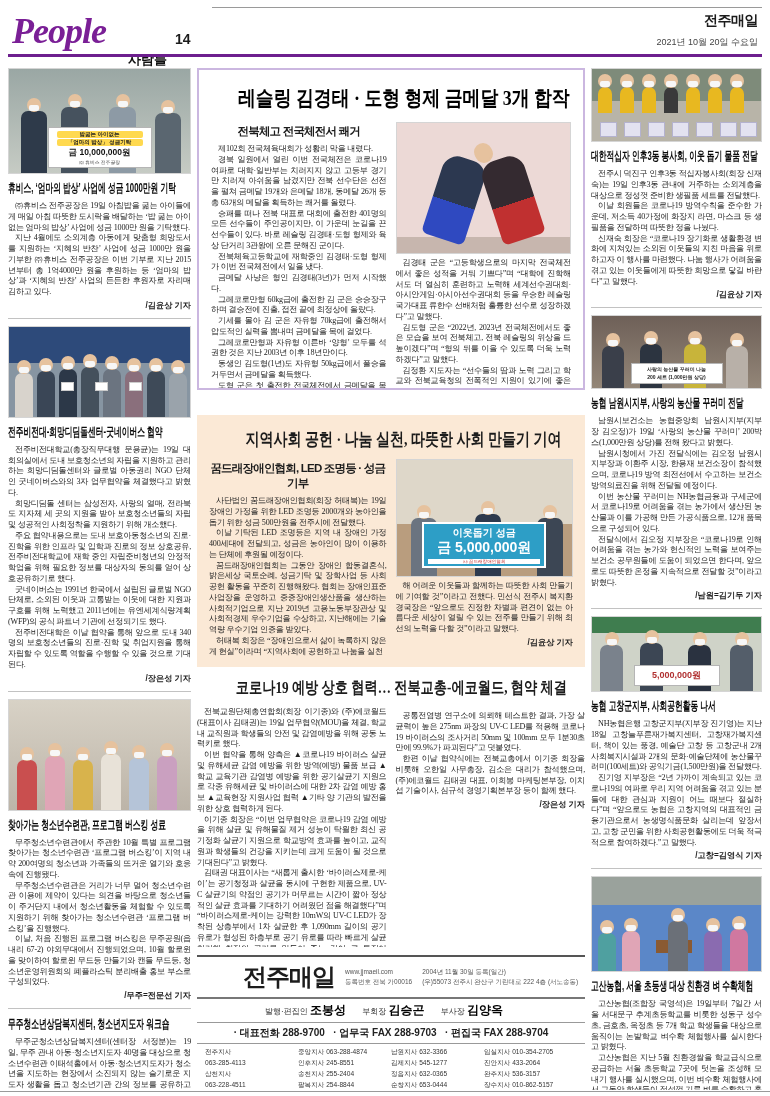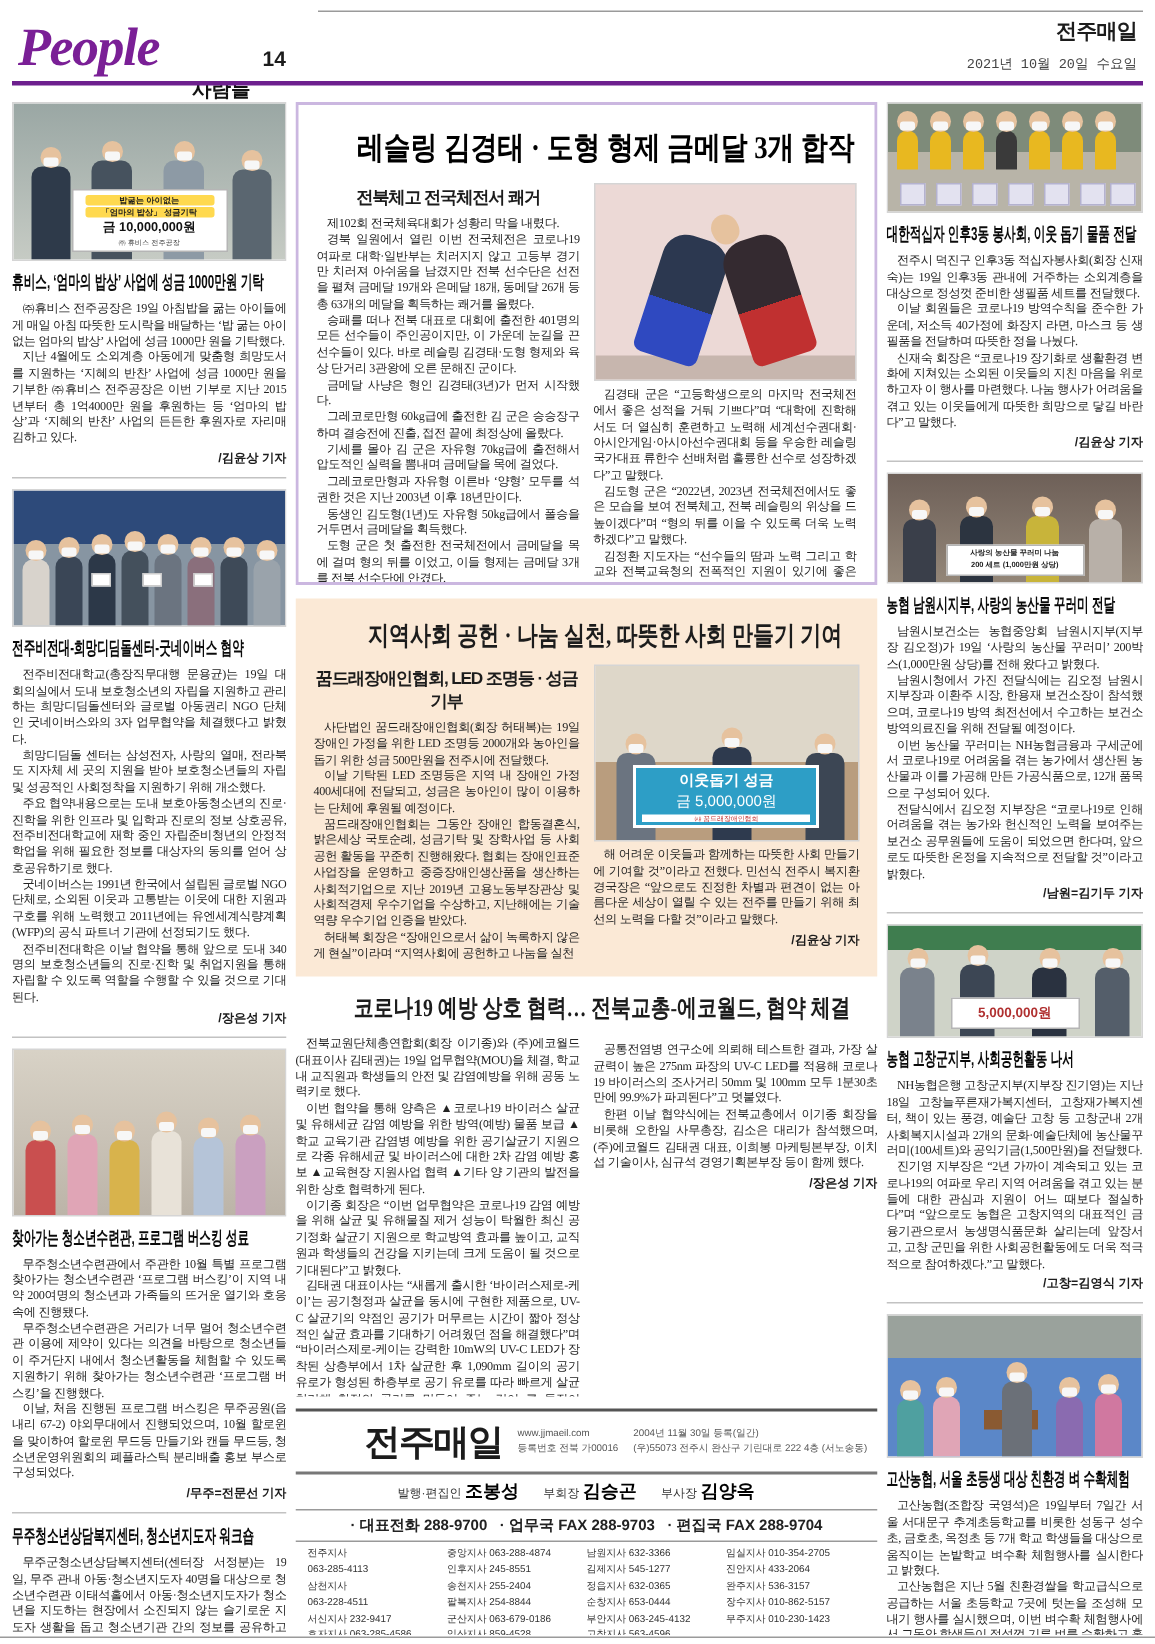--- a/index.html
+++ b/index.html
@@ -11,21 +11,21 @@
   .topline { position:absolute; top:7px; left:212px; right:8px; height:1px; background:#9a9a9a; }
   .people-logo { position:absolute; left:12px; top:10px; font-family:"Liberation Serif",serif;
                  font-style:italic; font-weight:bold; font-size:36px; color:#7a1f96; letter-spacing:-1px; }
   .section-ko { position:absolute; left:128px; top:32px; font-family:"Liberation Sans",sans-serif;
                 font-weight:bold; font-size:13px; color:#111;margin-top:19px; }
   .page-no { position:absolute; left:175px; top:31px; font-family:"Liberation Sans",sans-serif;
              font-weight:bold; font-size:14px; }
   .masthead-sm { position:absolute; right:12px; top:12px; font-family:"Liberation Sans",sans-serif;
                  font-weight:bold; font-size:14px; letter-spacing:-0.5px; }
   .date-line { position:absolute; right:12px; top:36px; font-size:9px; color:#444;
-               font-family:Liberation Mono, monospace; }
+               font-family:Liberation Sans, sans-serif; }
   .purple-rule { position:absolute; top:54px; left:8px; right:8px; height:3px; background:#6d1f8e; }
 
   
   .col { position:absolute; top:68px; height:1022px; overflow:hidden; }
   .col-left  { left:8px;   width:183px; }
   .col-center{ left:197px; width:388px; }
   .col-right { left:591px; width:171px; }
 
   .divider { border-top:1px solid #c2c2c2; margin:7px 0; }
 
@@ -41,21 +41,21 @@
   
   .boxed1 { border:2px solid #cbb7e0; background:#fff; padding:8px 12px 4px; height:322px; overflow:hidden; }
   .main-h1 { font-size:21px; font-weight:bold; margin:6px 0 10px; color:#000; }
   .main-h1 .cond, .h2-head .cond, .h3-head .cond { display:block; text-align:center; white-space:nowrap;
             transform:scaleX(0.85); transform-origin:center; }
   .sub-h { font-family:"Liberation Sans",sans-serif; font-weight:bold; font-size:11.5px;
            text-align:center; margin:2px 0 5px; letter-spacing:-0.8px; }
   .twocol { display:flex; gap:9px; }
   .twocol > div { flex:1; min-width:0; }
 
-  .boxed2 { background:#fbe9d6; padding:8px 12px 4px; margin-top:9px; height:252px; overflow:hidden; }
+  .boxed2 { background:#fbe9d6; padding:8px 12px 4px; margin-top:25px; height:252px; overflow:hidden; }
   .h2-head { font-size:17.5px; font-weight:bold; margin:4px 0 8px; }
   .h2-head .cond { transform:scaleX(0.8); }
 
   .art-c3 { margin-top:8px; height:272px; overflow:hidden; }
   .h3-head { font-size:16.5px; font-weight:bold; margin:2px 0 8px; }
   .h3-head .cond { transform:scaleX(0.8); }
 
   
   .photo { position:relative; width:100%; overflow:hidden; border:1px solid #d5d5d5; }
   .prs { position:absolute; bottom:0; border-radius:7px 7px 0 0; }
@@ -72,21 +72,21 @@
   .s-org  { display:block; font-size:4.8px; color:#444; }
 
   .mat { position:absolute; bottom:0; left:0; right:0; height:16px; background:#c7b6ae; }
   .wbody { position:absolute; bottom:12px; width:44px; height:84px; border-radius:16px 16px 6px 6px; }
   .whead { position:absolute; width:18px; height:18px; border-radius:50%; background:#e6c29e; }
 
   .board { position:absolute; left:50%; transform:translateX(-50%); bottom:8px; width:124px;
            background:#2d9ec6; border:2px solid #fff; color:#fff; text-align:center;
            font-family:"Liberation Sans",sans-serif; padding:3px 0 2px; }
   .b-t { display:block; font-size:10px; font-weight:bold; line-height:1.25; }
-  .b-a { display:block; font-size:10px; font-weight:normal; }
+  .b-a { display:block; font-size:14px; font-weight:bold; }
   .b-org { display:block; background:#fff; color:#c03030; font-size:4.6px; margin:2px 4px 0; }
 
   .banner { position:absolute; top:6px; left:6px; right:6px; height:20px; border-radius:3px;
             background:linear-gradient(90deg,#1f4e9e,#3f7fd4); color:#fff; text-align:center;
             font-family:"Liberation Sans",sans-serif; font-weight:bold; font-size:8.5px;
             line-height:20px; letter-spacing:-0.3px; }
   .folder { position:absolute; width:13px; height:9px; background:#fff; border:1px solid #ccc; }
   .giftbox { position:absolute; width:17px; height:15px; background:#e3e2f0; border:1px solid #b4b2cf; }
   .bench { position:absolute; width:36px; height:13px; background:#8a5a32; }
 
@@ -207,20 +207,21 @@
       <h1 class="main-h1">
           <span class="cond">레슬링 김경태 · 도형 형제 금메달 3개 합작</span>
         </h1>
       <div class="twocol">
         <div>
           <div class="sub-h">전북체고 전국체전서 쾌거</div>
           <div class="btxt">
             <p>제102회 전국체육대회가 성황리 막을 내렸다.</p>
             <p>경북 일원에서 열린 이번 전국체전은 코로나19 여파로 대학·일반부는 치러지지 않고 고등부 경기만 치러져 아쉬움을 남겼지만 전북 선수단은 선전을 펼쳐 금메달 19개와 은메달 18개, 동메달 26개 등 총 63개의 메달을 획득하는 쾌거를 올렸다.</p>
             <p>승패를 떠나 전북 대표로 대회에 출전한 401명의 모든 선수들이 주인공이지만, 이 가운데 눈길을 끈 선수들이 있다. 바로 레슬링 김경태·도형 형제와 육상 단거리 3관왕에 오른 문해진 군이다.</p>
+            <p>전북체육고등학교에 재학중인 김경태·도형 형제가 이번 전국체전에서 일을 냈다.</p>
             <p>금메달 사냥은 형인 김경태(3년)가 먼저 시작했다.</p>
             <p>그레코로만형 60kg급에 출전한 김 군은 승승장구하며 결승전에 진출, 접전 끝에 최정상에 올랐다.</p>
             <p>기세를 몰아 김 군은 자유형 70kg급에 출전해서 압도적인 실력을 뽐내며 금메달을 목에 걸었다.</p>
             <p>그레코로만형과 자유형 이른바 ‘양형’ 모두를 석권한 것은 지난 2003년 이후 18년만이다.</p>
             <p>동생인 김도형(1년)도 자유형 50kg급에서 폴승을 거두면서 금메달을 획득했다.</p>
             <p>도형 군은 첫 출전한 전국체전에서 금메달을 목에 걸며 형의 뒤를 이었고, 이들 형제는 금메달 3개를 전북 선수단에 안겼다.</p>
           </div>
         </div>
         <div>
           <div class="photo" style="height:132px;background:#ecd9d6">

